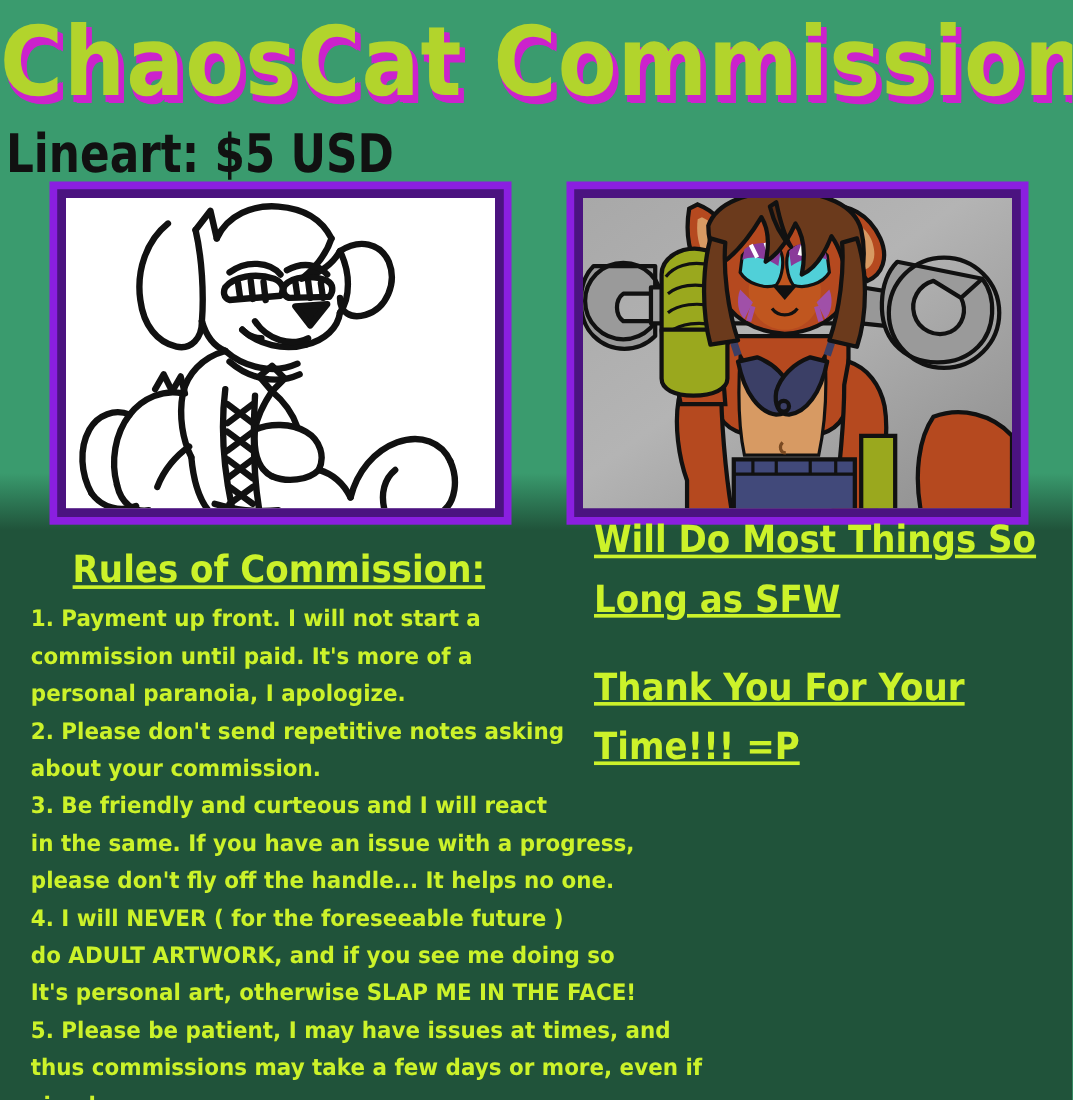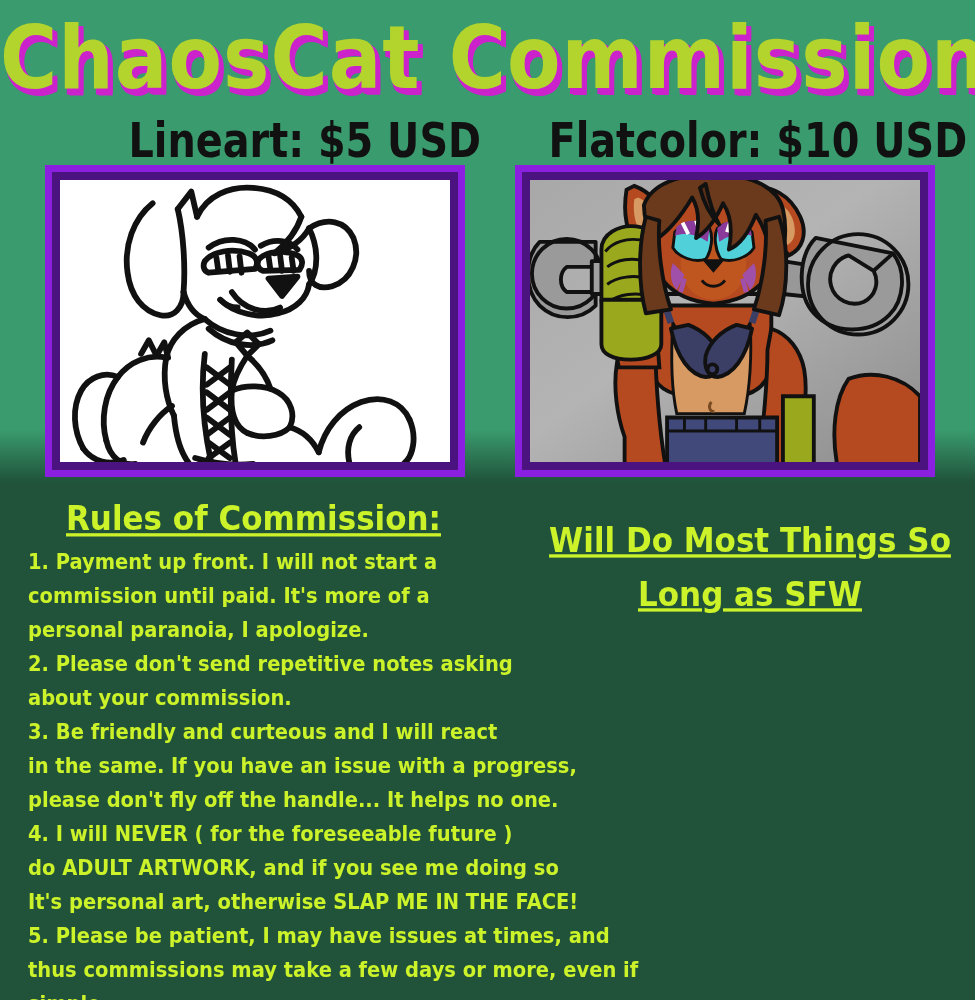--- a/index.html
+++ b/index.html
@@ -39,21 +39,21 @@
     transform:scaleY(1.12);
     transform-origin:center top;
     white-space:nowrap;
   }
 
   
   .price-row{
     position:absolute; top:116px; left:0; width:975px;
     display:flex;
   }
-  .price-cell{ width:487px; text-align:right; }
+  .price-cell{ width:487px; text-align:left; }
   .price-label{
     font-family:"DejaVu Sans", sans-serif;
     font-weight:700;
     font-size:41px;
     color:#111111;
     letter-spacing:0px;
     transform:scaleY(1.18) scaleX(0.97);
     display:inline-block;
     white-space:nowrap;
   }
@@ -106,22 +106,21 @@
     font-weight:700;
     font-size:19.5px;
     color:#ccf22a;
     line-height:34px;
     white-space:nowrap;
     transform:scaleY(1.06);
     transform-origin:left top;
   }
 
   .right-col{
-    position:absolute; left:540px; top:513px; width:420px;
-    text-align:center;
+    position:absolute; left:540px; top:464px; width:420px;
   }
   .rc-block{ margin-bottom:26px; }
   .rc-line{
     font-family:"DejaVu Sans", sans-serif;
     font-weight:700;
     font-size:31px;
     color:#ccf22a;
     line-height:54px;
     text-decoration:underline;
     text-decoration-thickness:3px;
@@ -136,23 +135,20 @@
 
 <div id="poster">
 
   <div class="title-wrap">
     <span class="title">ChaosCat Commissions</span>
   </div>
 
   <div class="price-row">
     <div class="price-cell">
       <span class="price-label">Lineart: $5 USD</span>
-    </div>
-    <div class="price-cell">
-      <span class="price-label">Flatcolor: $10 USD</span>
     </div>
   </div>
 
   <div class="frame" id="frame-left">
     <div class="frame-inner">
       <div class="canvas" id="canvas-left">
         <svg class="art-svg" viewBox="0 0 404 296" preserveAspectRatio="xMidYMid slice">
           <g fill="none" stroke="#111" stroke-width="6" stroke-linecap="round" stroke-linejoin="round">
 
             <path d="M96 26 C76 42 66 70 70 98 C73 122 86 138 104 142 C118 145 128 134 128 118"></path>
@@ -359,15 +355,19 @@
       <div class="rule-line">thus commissions may take a few days or more, even if</div>
       <div class="rule-line">simple...</div>
     </div>
   </div>
 
   <div class="right-col">
     <div class="rc-block">
       <span class="rc-line">Will Do Most Things So</span>
       <span class="rc-line">Long as SFW</span>
     </div>
+    <div class="rc-block">
+      <span class="rc-line">Thank You For Your</span>
+      <span class="rc-line">Time!!! =P</span>
+    </div>
   </div>
 
 </div>
 
 </body></html>

